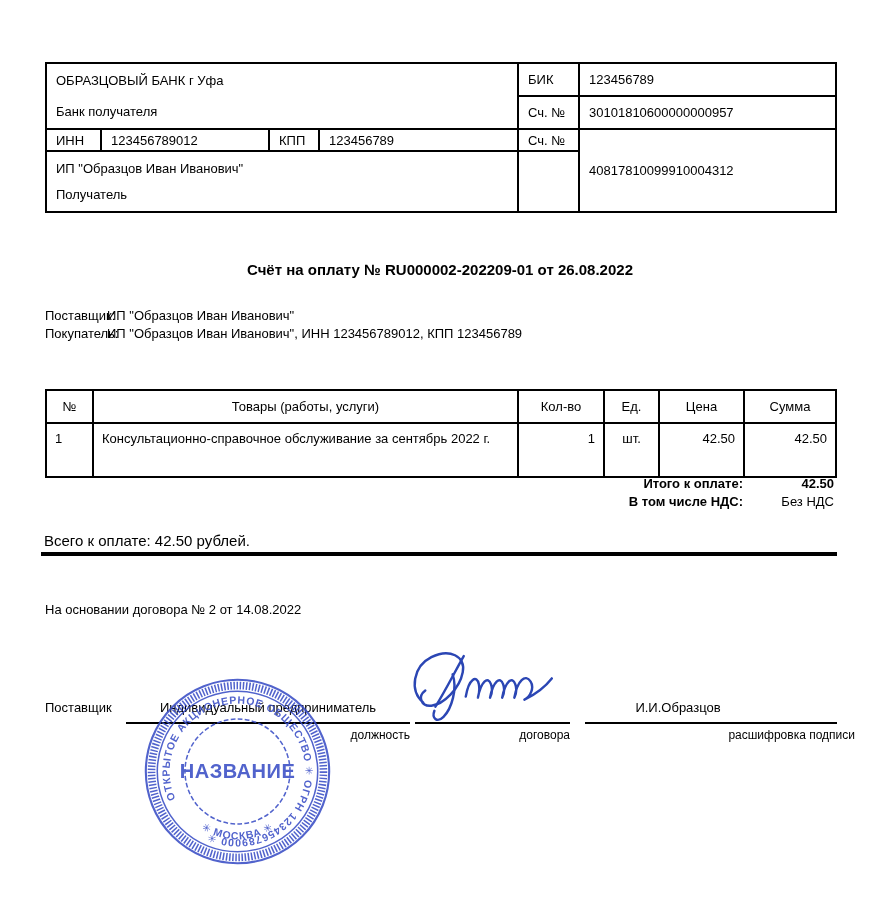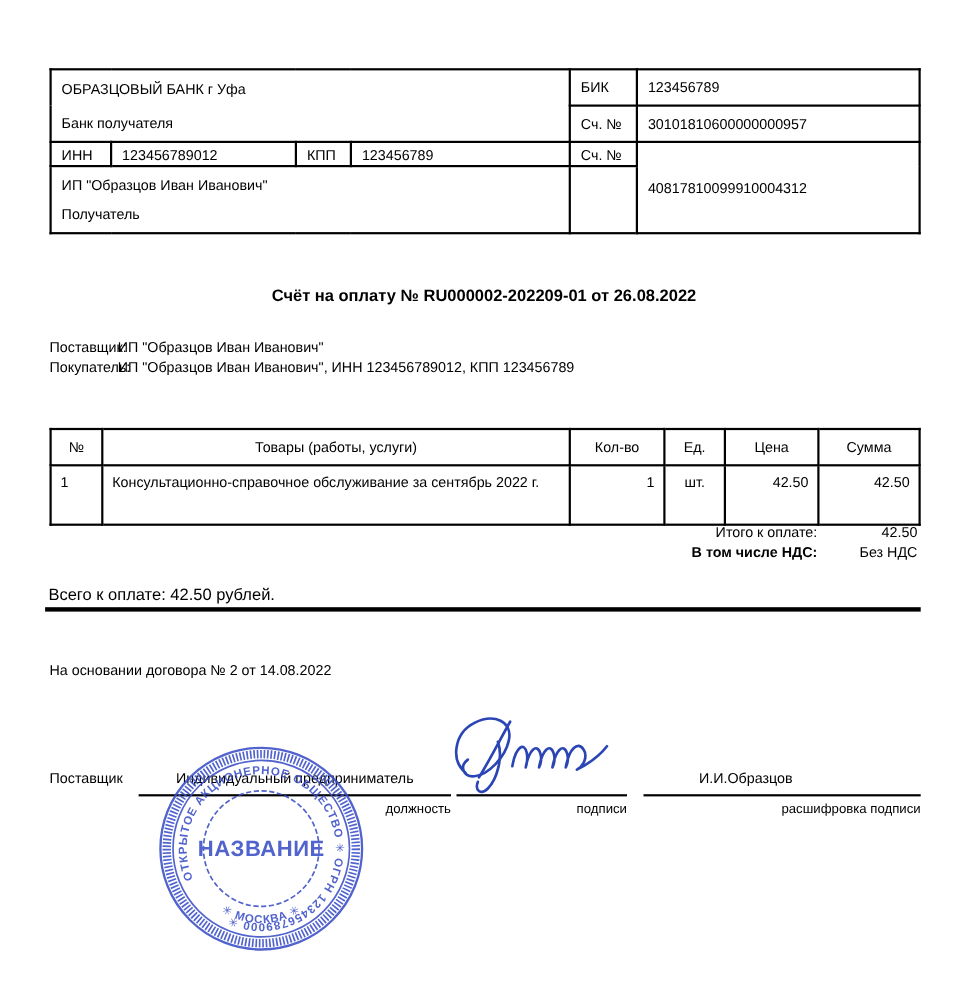--- a/index.html
+++ b/index.html
@@ -40,21 +40,21 @@
   }
   table.items td,table.items th{border:2px solid var(--border);padding:0 8px;font-weight:normal;}
   table.items th{height:31px;text-align:center;}
   table.items td{height:46px;vertical-align:top;padding-top:6px;line-height:17px;}
   .al{text-align:left}.ar{text-align:right}.ac{text-align:center}
   
   .totals{position:absolute;left:45px;top:475px;width:790px;font-size:13px;line-height:18px;}
   .tot-row{display:flex;}
   .tot-label{width:698px;flex:0 0 698px;text-align:right;font-weight:bold;}
   .tot-value{width:92px;flex:0 0 92px;text-align:right;padding-right:1px;box-sizing:border-box;}
-  .bold{font-weight:normal;}
+  .bold{font-weight:bold;}
   
   .grand-total{position:absolute;left:44px;top:532px;font-size:15px;}
   .thick-rule{position:absolute;left:41px;top:552px;width:796px;height:4px;background:var(--border);}
   
   .basis{position:absolute;left:45px;top:602px;font-size:13px;}
   
   .sig-text{position:absolute;font-size:13px;}
   .sig-center{text-align:center;}
   .sig-line{position:absolute;height:0;border-top:2px solid var(--border);}
   .sig-caption{position:absolute;font-size:12px;text-align:right;color:#000;}
@@ -174,25 +174,25 @@
 
   <div class="basis">На основании договора № 2 от 14.08.2022</div>
 
   <div class="sig-text" style="left:45px;top:700px;">Поставщик</div>
 
   <div class="sig-text sig-center" style="left:126px;top:700px;width:284px;">Индивидуальный предприниматель</div>
   <div class="sig-line" style="left:126px;top:722px;width:284px;"></div>
   <div class="sig-caption" style="left:126px;top:728px;width:284px;">должность</div>
 
   <div class="sig-line" style="left:415px;top:722px;width:155px;"></div>
-  <div class="sig-caption" style="left:415px;top:728px;width:155px;">подписи</div>
+  <div class="sig-caption" style="left:415px;top:728px;width:155px;">договора</div>
 
   <div class="sig-text sig-center" style="left:552px;top:700px;width:252px;">И.И.Образцов</div>
   <div class="sig-line" style="left:585px;top:722px;width:252px;"></div>
-  <div class="sig-caption" style="left:585px;top:728px;width:252px;">расшифровка подписи</div>
+  <div class="sig-caption" style="left:603px;top:728px;width:252px;">расшифровка подписи</div>
 
   <svg class="autograph" viewBox="0 0 160 85">
     <path d="M 18 58 C 4 46 8 22 26 13 C 44 4 60 12 57 28 C 54 44 38 60 26 61 C 16 62 12 52 20 46"></path>
     <path d="M 30 62 C 40 46 50 26 58 12"></path>
     <path d="M 47 30 C 52 44 46 64 38 72 C 32 78 26 74 29 66"></path>
     <path d="M 60 52 C 63 34 71 30 73 40 C 74 46 73 50 72 53 C 75 37 82 31 85 40 C 87 46 85 51 84 53 C 87 37 94 31 97 40 C 99 46 97 51 96 53 C 99 37 106 31 109 40 C 111 46 109 51 108 53 C 111 36 119 29 124 37 C 128 43 124 52 118 55 C 128 50 138 43 145 34"></path>
   </svg>
 
   <svg class="stamp" viewBox="0 0 200 200" opacity="0.88">
     <defs>

